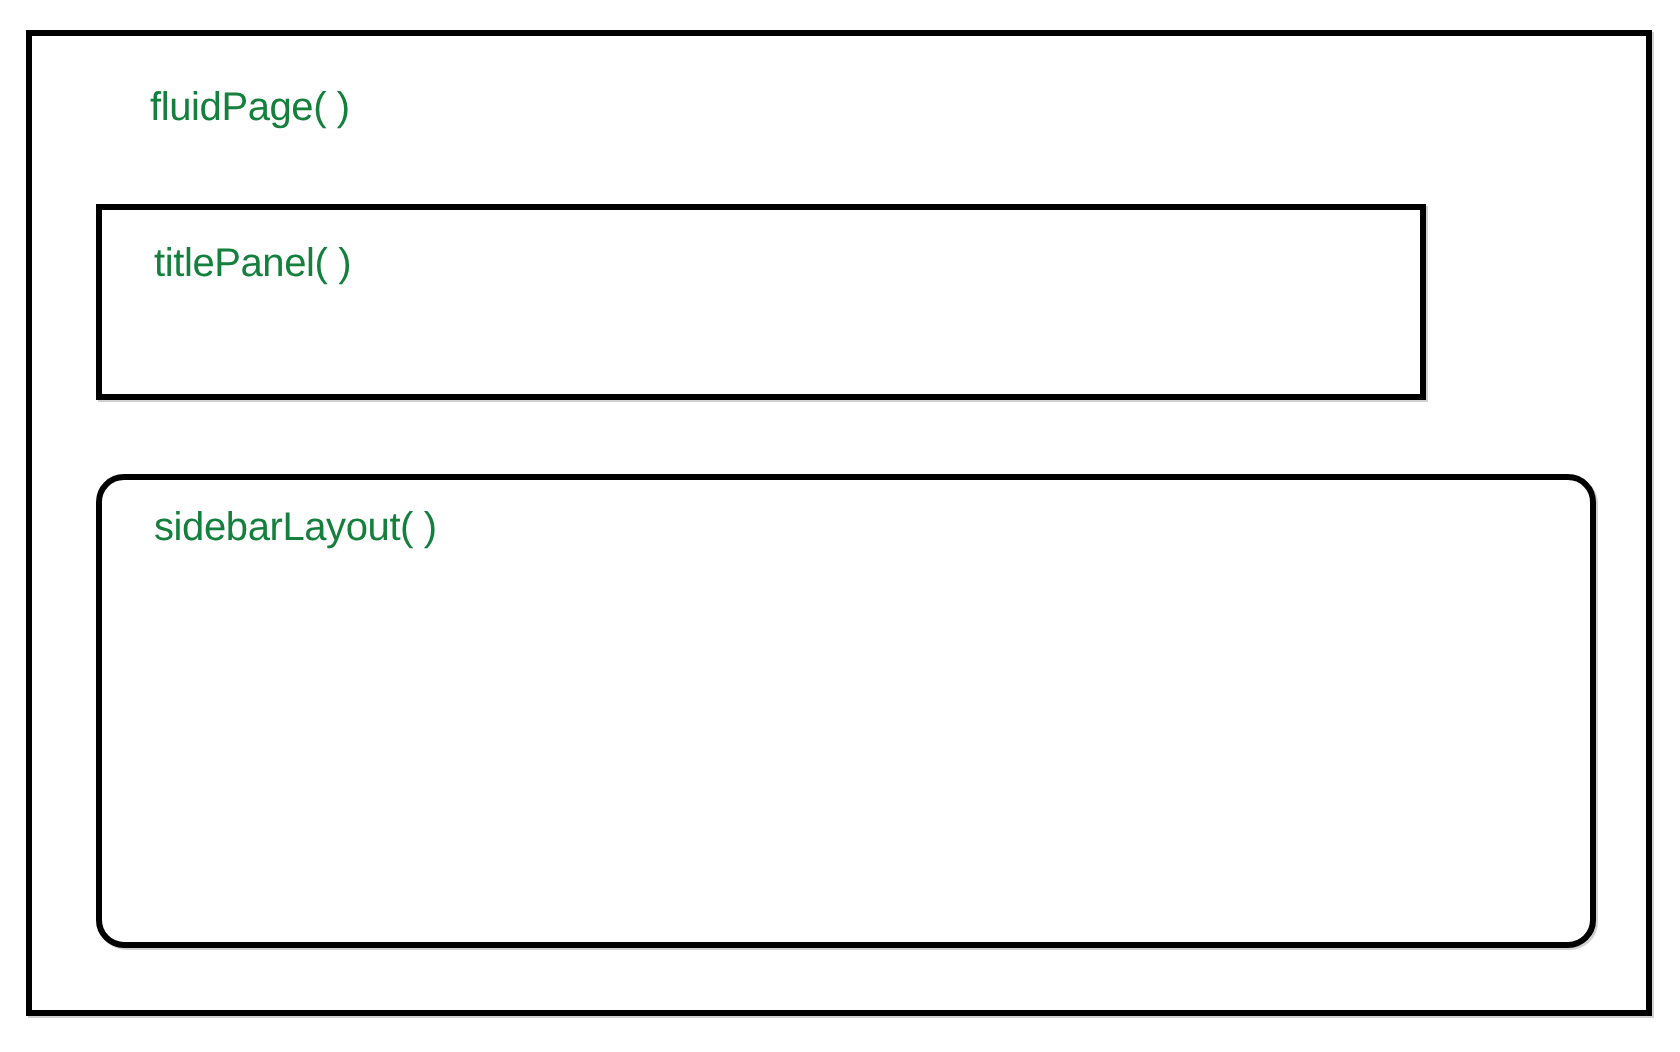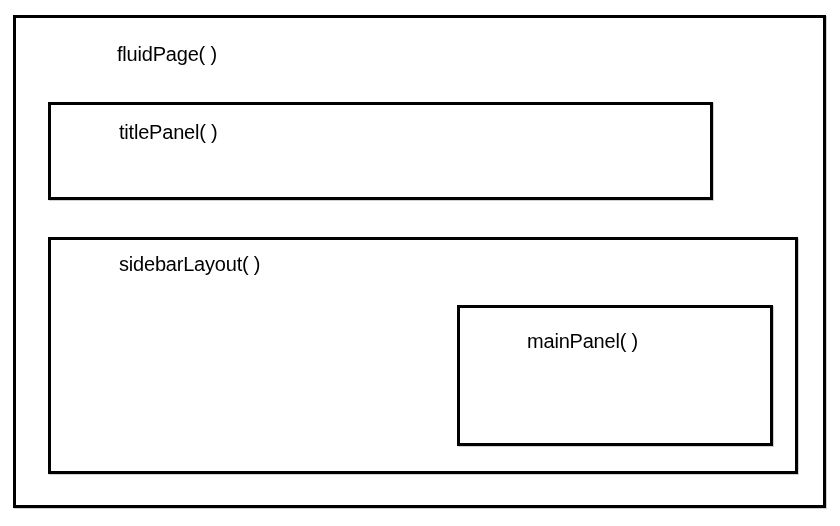--- a/index.html
+++ b/index.html
@@ -20,23 +20,22 @@
     box-sizing: border-box;
     border: 3px solid #000000;
     background: #ffffff;
     box-shadow: 1px 1px 0 rgba(0,0,0,0.18);
   }
   .label {
     position: absolute;
     font-size: 20px;
     line-height: 24px;
     letter-spacing: -0.2px;
-    color: #000000;
+    color: #15803d;
     white-space: nowrap;
-    margin-left: 42px;
   }
 
   
   .box-fluidpage {
     left: 13px;
     top: 15px;
     width: 813px;
     height: 493px;
   }
   .label-fluidpage { left: 59px; top: 24px; }
@@ -49,20 +48,21 @@
     height: 98px;
   }
   .label-titlepanel { left: 26px; top: 15px; }
 
   
   .box-sidebarlayout {
     left: 32px;
     top: 219px;
     width: 750px;
     height: 237px;
+    border-radius: 14px;
   }
   .label-sidebarlayout { left: 26px; top: 12px; }
 
   
   .box-sidebarpanel {
     left: 26px;
     top: 65px;
     width: 360px;
     height: 141px;
   }
@@ -86,19 +86,16 @@
     <span class="label label-fluidpage">fluidPage( )</span>
 
     <div class="box box-titlepanel">
       <span class="label label-titlepanel">titlePanel( )</span>
     </div>
 
     <div class="box box-sidebarlayout">
       <span class="label label-sidebarlayout">sidebarLayout( )</span>
 
 
-      <div class="box box-mainpanel">
-        <span class="label label-mainpanel">mainPanel( )</span>
-      </div>
     </div>
   </div>
 
 </div>
 
 </body></html>

